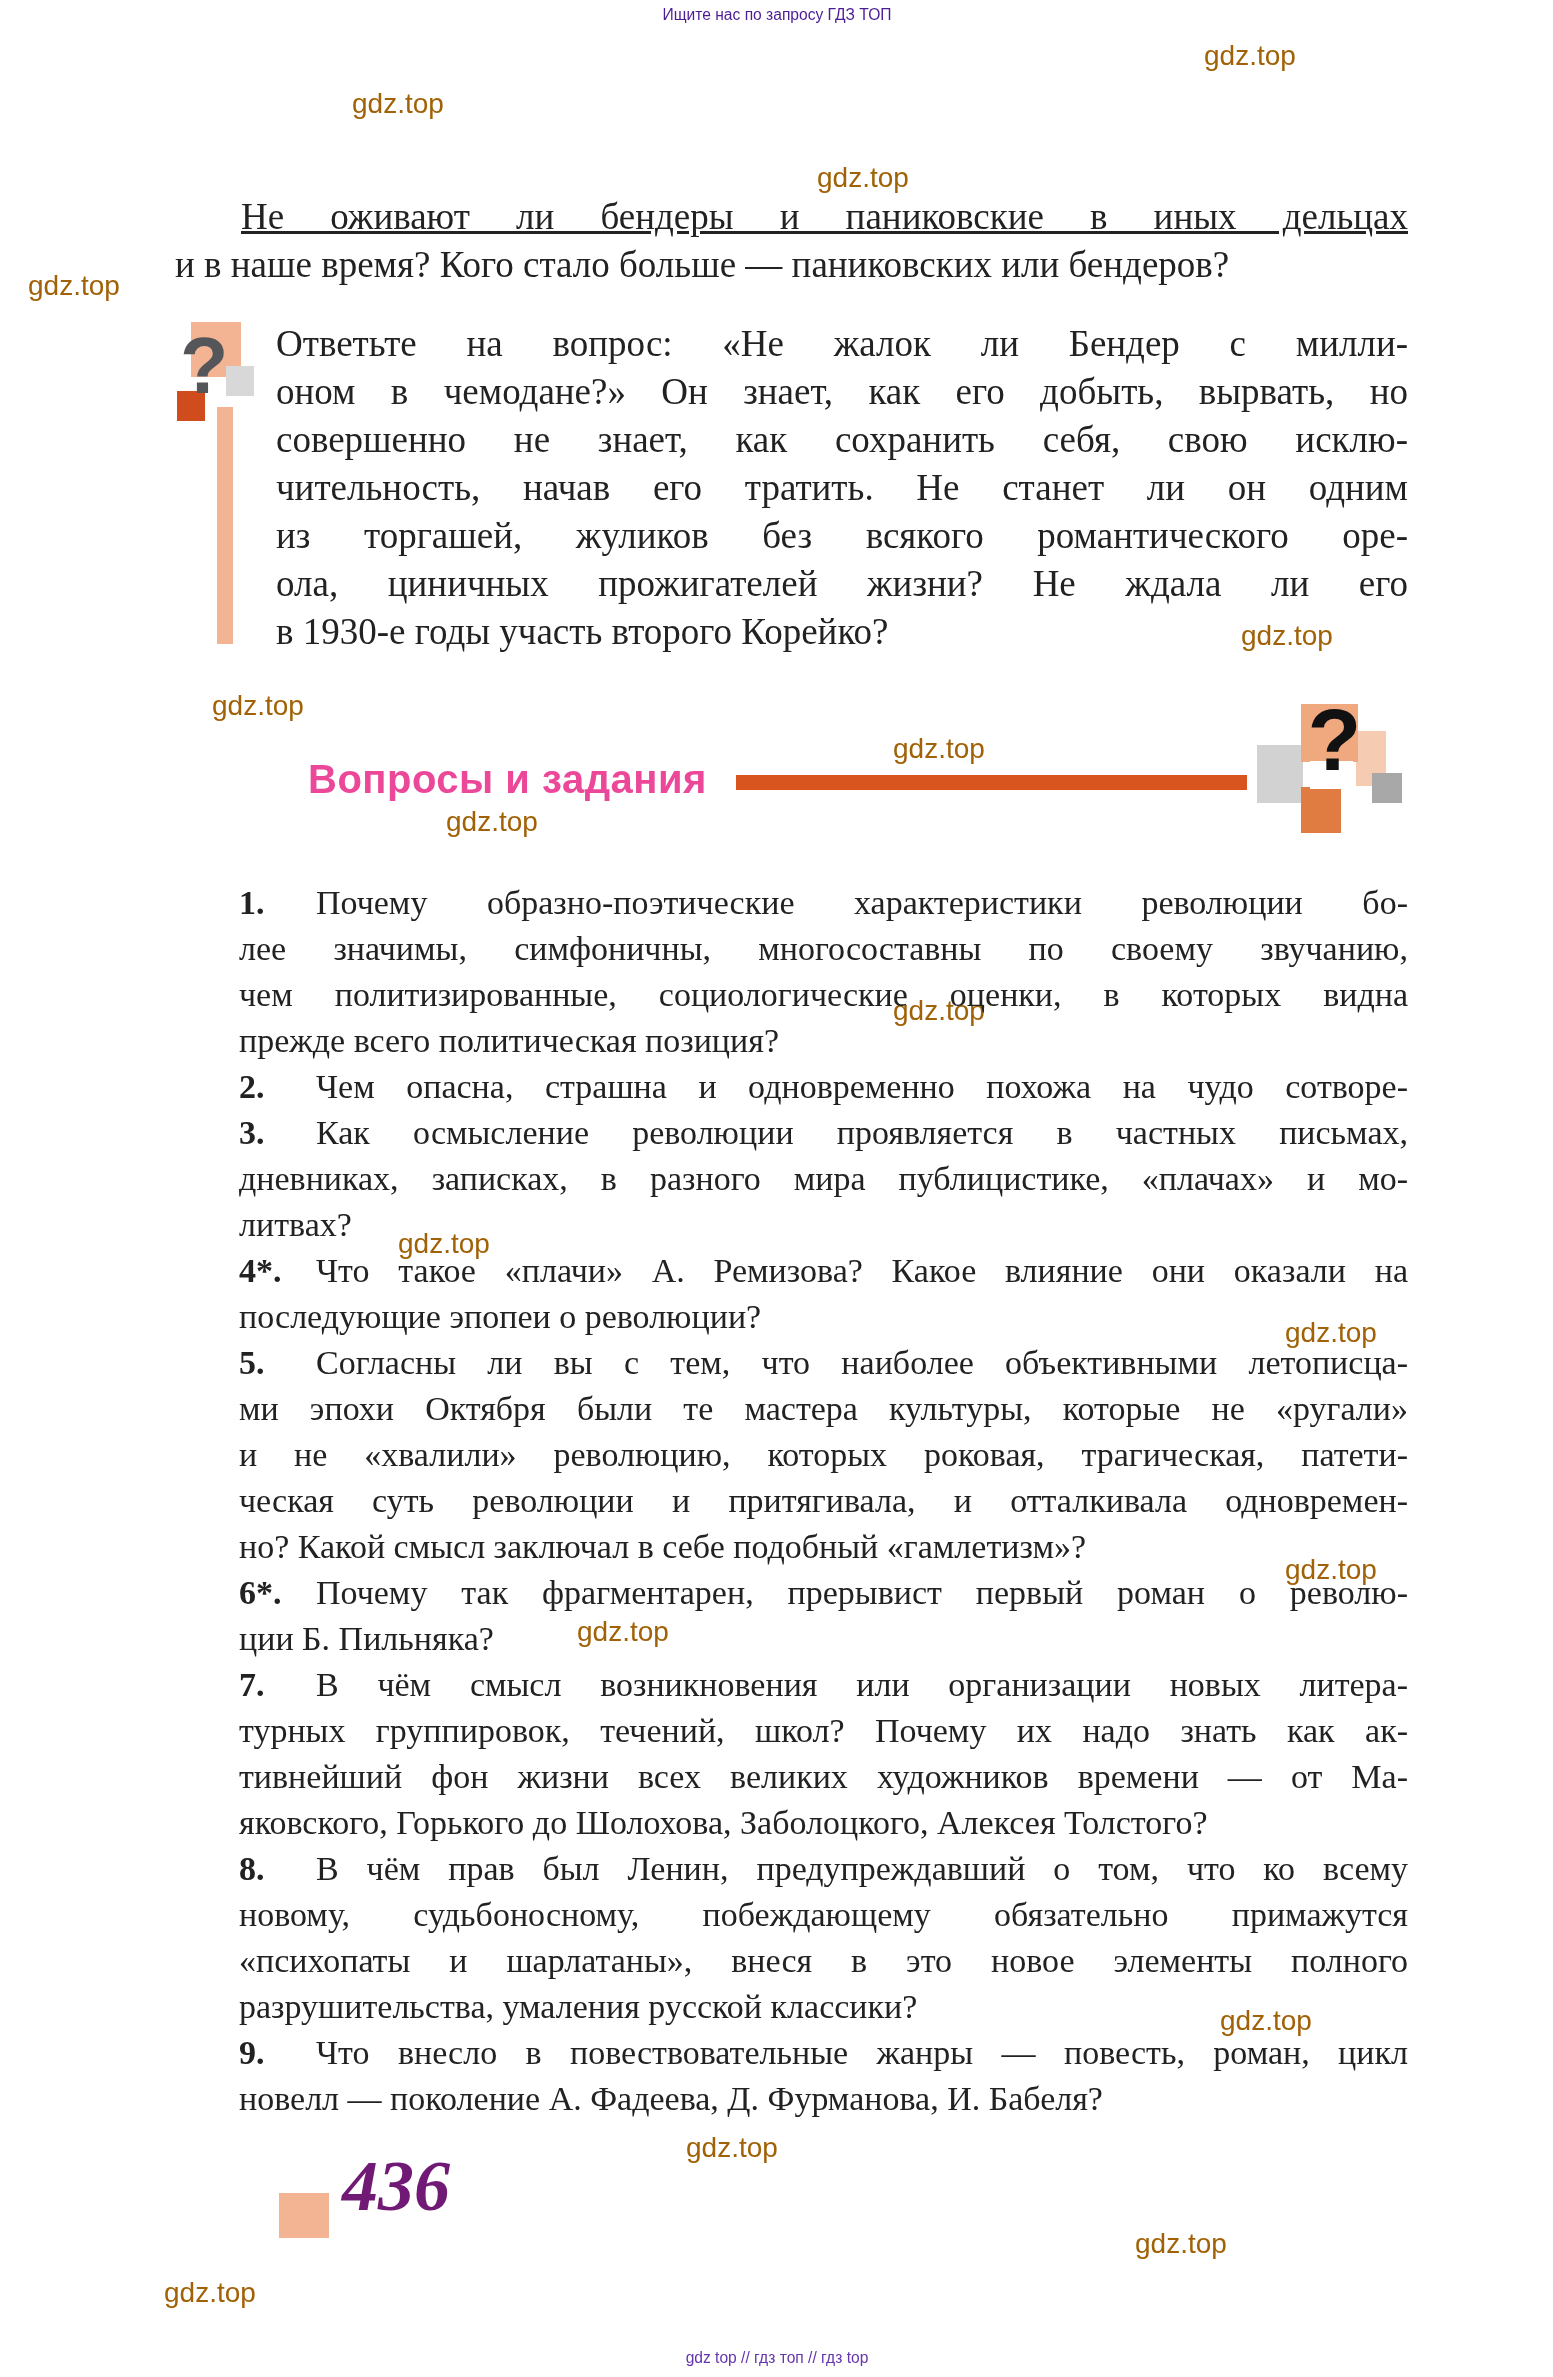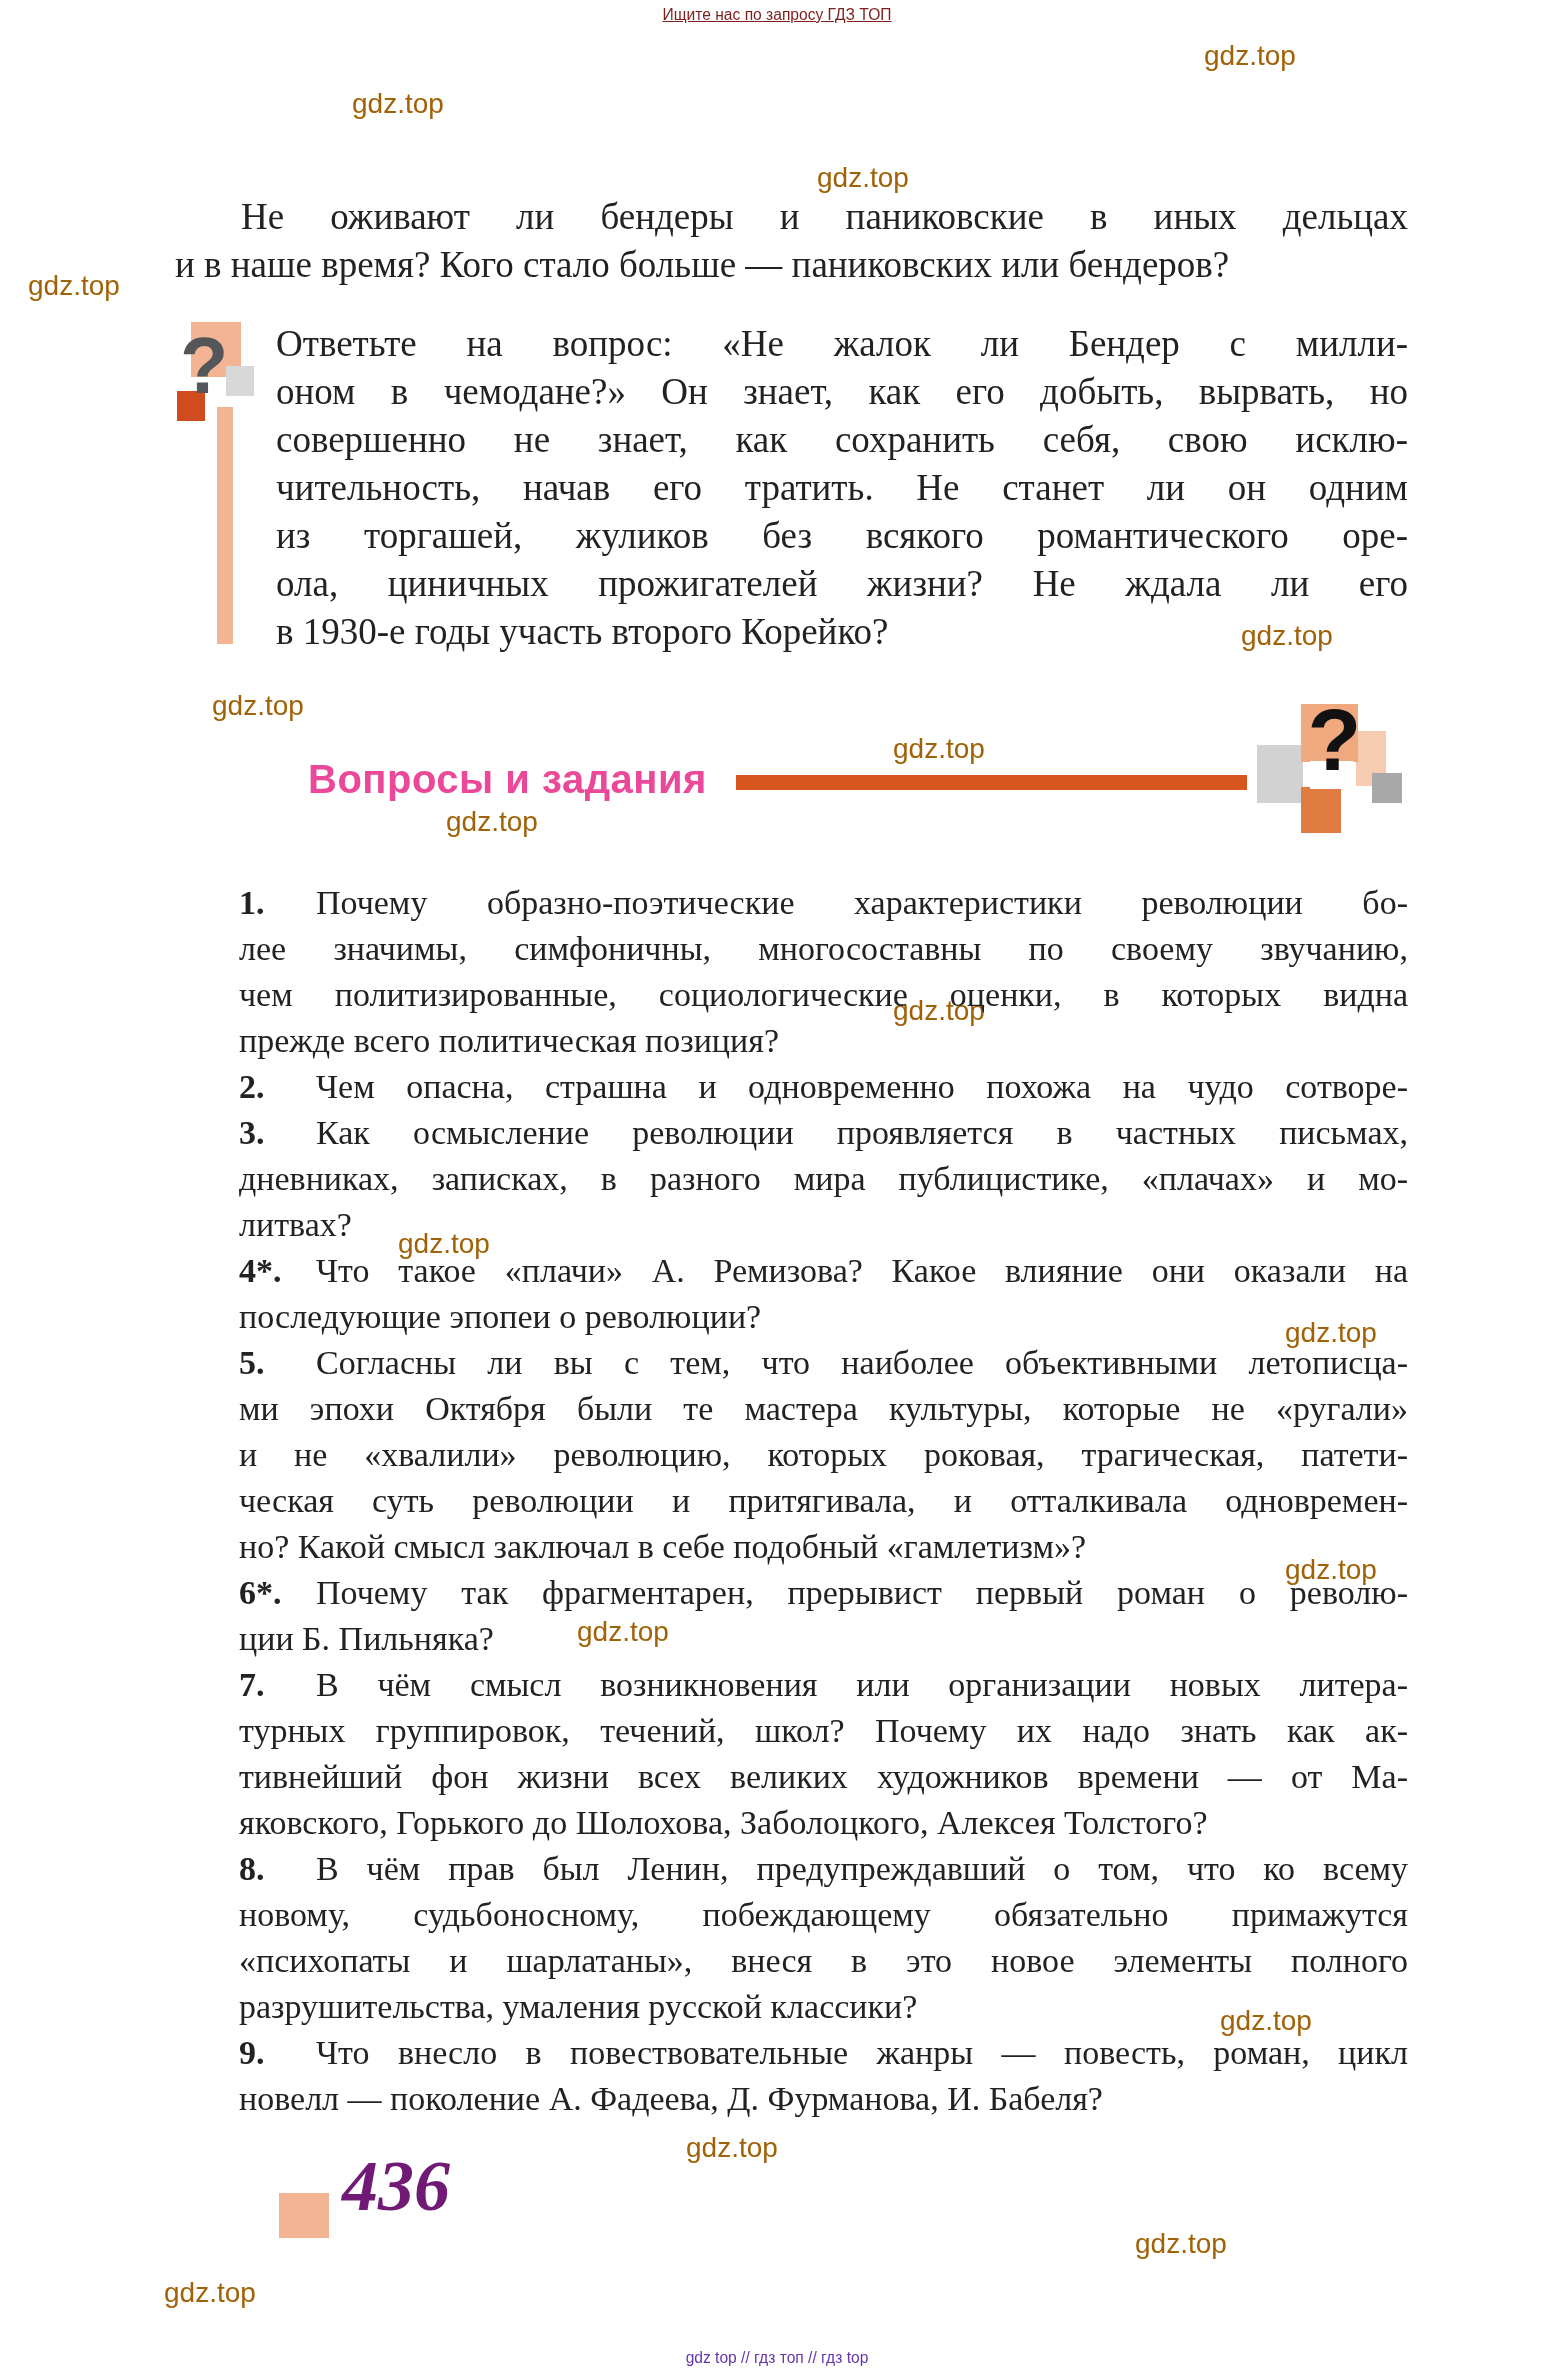--- a/index.html
+++ b/index.html
@@ -2,35 +2,35 @@
 <html style="font-size:14.7px"><head>
 <meta charset="utf-8">
 <style>
   html,body { margin:0; padding:0; background:#ffffff; }
   .page {
     position:relative; width:1554px; height:2377px; background:#ffffff;
     font-family:"Liberation Serif","DejaVu Serif",serif; color:#222222; overflow:hidden;
   }
   .top-note {
     position:absolute; top:5.5px; left:0; width:100%; text-align:center;
-    font-family:"Liberation Sans","DejaVu Sans",sans-serif; font-size:15.6px; color:#7f1d1d;text-decoration:underline;
+    font-family:"Liberation Sans","DejaVu Sans",sans-serif; font-size:15.6px; color:#4c1d95;
   }
   .footer-note {
     position:absolute; top:2349px; left:0; width:100%; text-align:center;
     font-family:"Liberation Sans","DejaVu Sans",sans-serif; font-size:15.6px; color:#6535ae;
   }
   .wm {
     position:absolute; font-family:"Liberation Sans","DejaVu Sans",sans-serif;
     font-size:28px; color:#a16207; white-space:nowrap; line-height:1;
   }
   .intro { position:absolute; left:175px; top:193px; width:1233px; font-size:37px; line-height:48px; }
   .qpara { position:absolute; left:276px; top:320px; width:1132px; font-size:37px; line-height:48px; }
   .jline   { text-align:justify; text-align-last:justify; }
   .lastline{ text-align:left; }
-  .indent  { text-indent:66px; }
+  .indent  { text-indent:66px;text-decoration:underline; }
   .section-title {
     position:absolute; left:308px; top:757px;
     font-family:"Liberation Sans","DejaVu Sans",sans-serif; font-weight:700;
     font-size:40px; color:#ec4899; letter-spacing:0.5px;
   }
   .title-bar { position:absolute; left:736px; top:775px; width:511px; height:14.7px; background:#d9551f; }
   .qlist { position:absolute; left:239px; top:880px; width:1169px; font-size:34px; line-height:46px; }
   .qnum  { display:inline-block; width:77px; font-weight:700; }
   
   .li-salmon { position:absolute; left:191px; top:322px; width:50px; height:55px; background:#f2b493; }

